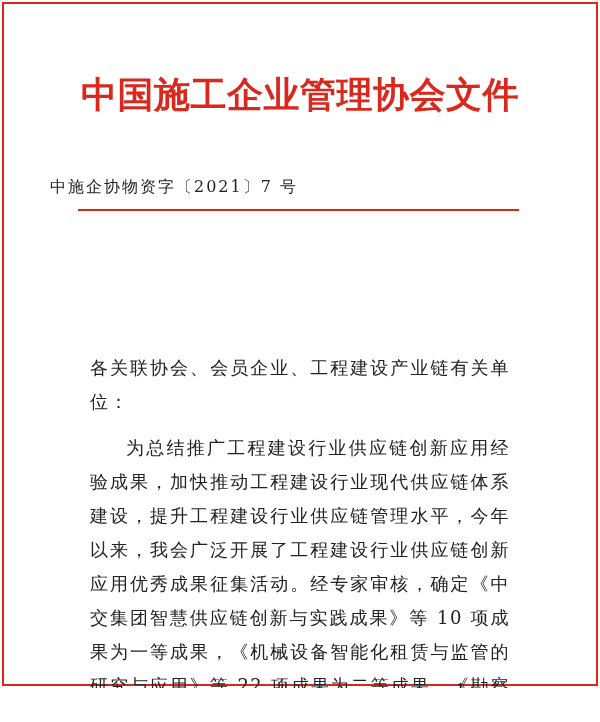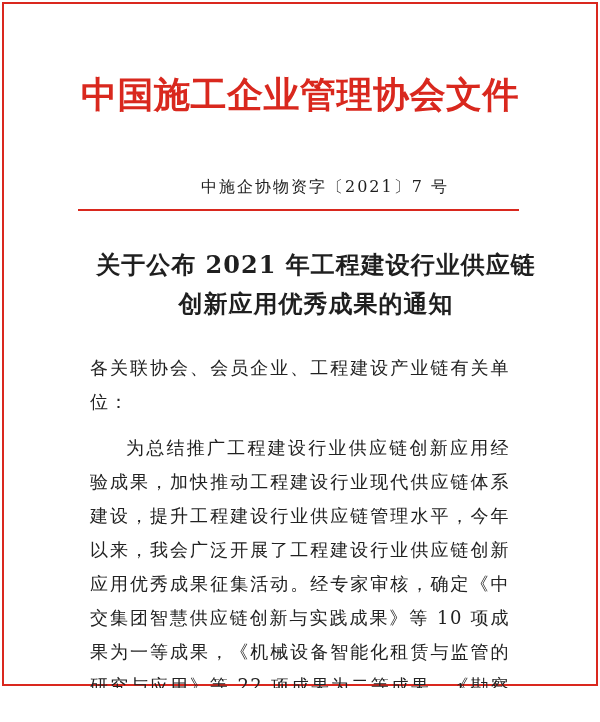--- a/index.html
+++ b/index.html
@@ -26,21 +26,21 @@
     font-weight: bold;
     color: #d9281e;
     letter-spacing: 0.5px;
     line-height: 1.25;
   }
   .doc-number {
     position: absolute;
     top: 177px; left: 0; right: 0;
     box-sizing: border-box;
     padding-left: 50px;
-    text-align: center;
+    text-align: left;
     font-size: 16px;
     color: #1f1f1f;
     letter-spacing: 2px;
   }
   .red-rule {
     position: absolute;
     top: 209px; left: 78px;
     width: 441px; height: 2px;
     background: #d9281e;
   }
@@ -83,24 +83,20 @@
 <div class="canvas">
 
   <div class="page-frame"></div>
 
   <h1 class="org-title">中国施工企业管理协会文件</h1>
 
   <div class="doc-number">中施企协物资字〔2021〕7 号</div>
 
   <div class="red-rule"></div>
 
-  <h2 class="doc-title">
-    <span>关于公布 2021 年工程建设行业供应链</span><br>
-    <span>创新应用优秀成果的通知</span>
-  </h2>
 
   <div class="body-text">
     <p>各关联协会、会员企业、工程建设产业链有关单位：</p>
     <p class="indent">为总结推广工程建设行业供应链创新应用经验成果，加快推动工程建设行业现代供应链体系建设，提升工程建设行业供应链管理水平，今年以来，我会广泛开展了工程建设行业供应链创新应用优秀成果征集活动。经专家审核，确定《中交集团智慧供应链创新与实践成果》等 10 项成果为一等成果，《机械设备智能化租赁与监管的研究与应用》等 22 项成果为二等成果，《勘察项目劳务分包属地化供应链管理》等 40 项成果为三等成果，现予公布。</p>
 
   </div>
 
   <div class="page-number">— 1 —</div>
 
 </div>

